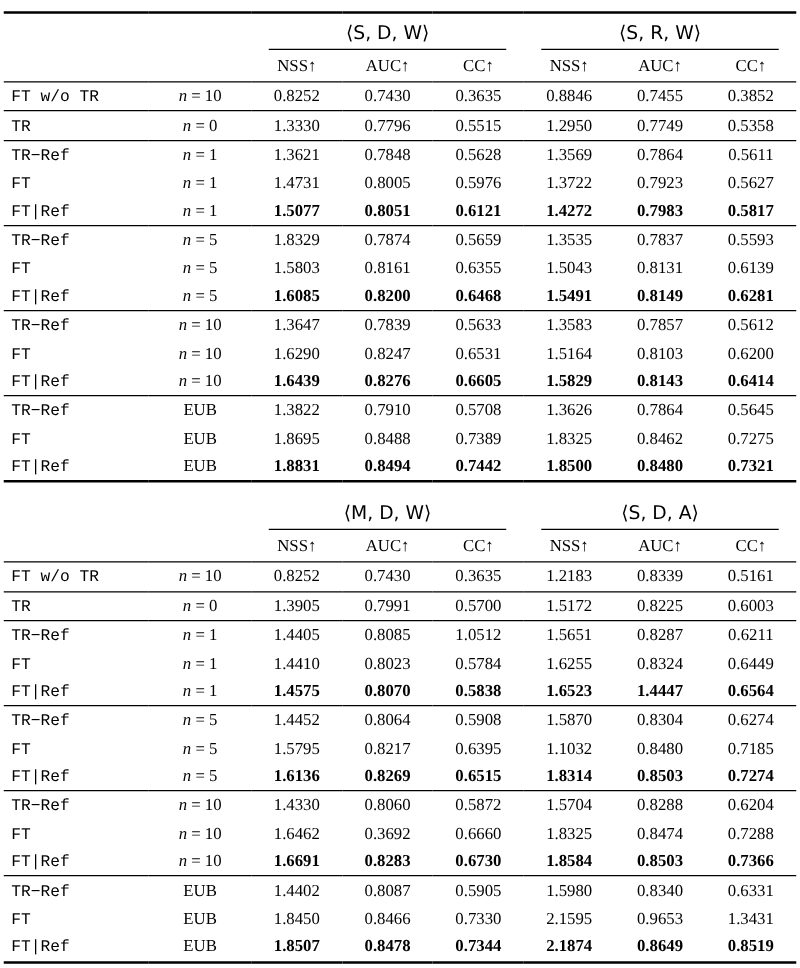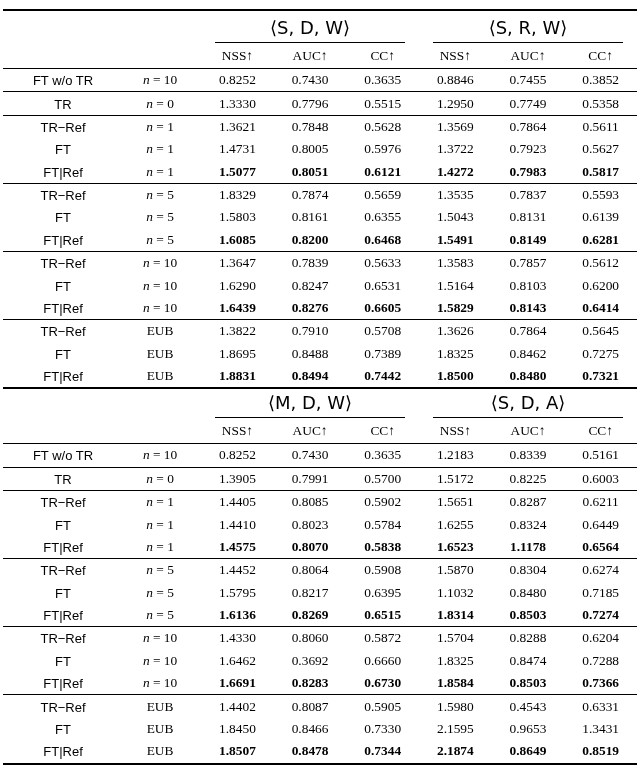--- a/index.html
+++ b/index.html
@@ -38,36 +38,36 @@
     font-weight: normal;
     text-align: center;
     white-space: nowrap;
     vertical-align: bottom;
   }
   
   th.group { padding: 6px 0 0 0; }
   th.group .grp {
     display: block;
     font-family: "DejaVu Sans", "Liberation Sans", sans-serif;
-    font-size: 18px;
+    font-size: 15px;
     padding-bottom: 4px;
     margin: 0 14px;
     border-bottom: 1.2px solid #000;
   }
-  table.results.second th.group { padding-top: 3px; text-align: center; }
+  table.results.second th.group { padding-top: 15px; text-align: center; }
   th.metric { padding: 5px 2px 4px 2px; }
   
   tr.metric-row > th { border-bottom: 1.4px solid #000; }
   
   tbody.section > tr:first-child > td { border-top: 1.4px solid #000; }
 
   td.method {
-    text-align: center;
+    text-align: left;
     padding-left: 6px;
-    font-family: Liberation Sans, sans-serif;
+    font-family: Liberation Mono, monospace;
     font-size: 13px;
   }
   td.setting i { font-style: italic; }
   td.num.bold { font-weight: bold; }
 </style>
 </head>
 <body>
 
 <div class="page">
     <table class="results first">
@@ -308,21 +308,21 @@
           <td class="num">0.8225</td>
           <td class="num">0.6003</td>
         </tr>
       </tbody>
       <tbody class="section">
         <tr>
           <td class="method">TR−Ref</td>
           <td class="setting"><i>n</i> = 1</td>
           <td class="num">1.4405</td>
           <td class="num">0.8085</td>
-          <td class="num">0.5902</td>
+          <td class="num">1.0512</td>
           <td class="num">1.5651</td>
           <td class="num">0.8287</td>
           <td class="num">0.6211</td>
         </tr>
         <tr>
           <td class="method">FT</td>
           <td class="setting"><i>n</i> = 1</td>
           <td class="num">1.4410</td>
           <td class="num">0.8023</td>
           <td class="num">0.5784</td>
@@ -330,21 +330,21 @@
           <td class="num">0.8324</td>
           <td class="num">0.6449</td>
         </tr>
         <tr>
           <td class="method">FT|Ref</td>
           <td class="setting"><i>n</i> = 1</td>
           <td class="num bold">1.4575</td>
           <td class="num bold">0.8070</td>
           <td class="num bold">0.5838</td>
           <td class="num bold">1.6523</td>
-          <td class="num bold">1.1178</td>
+          <td class="num bold">1.4447</td>
           <td class="num bold">0.6564</td>
         </tr>
       </tbody>
       <tbody class="section">
         <tr>
           <td class="method">TR−Ref</td>
           <td class="setting"><i>n</i> = 5</td>
           <td class="num">1.4452</td>
           <td class="num">0.8064</td>
           <td class="num">0.5908</td>
@@ -406,21 +406,21 @@
         </tr>
       </tbody>
       <tbody class="section">
         <tr>
           <td class="method">TR−Ref</td>
           <td class="setting">EUB</td>
           <td class="num">1.4402</td>
           <td class="num">0.8087</td>
           <td class="num">0.5905</td>
           <td class="num">1.5980</td>
-          <td class="num">0.4543</td>
+          <td class="num">0.8340</td>
           <td class="num">0.6331</td>
         </tr>
         <tr>
           <td class="method">FT</td>
           <td class="setting">EUB</td>
           <td class="num">1.8450</td>
           <td class="num">0.8466</td>
           <td class="num">0.7330</td>
           <td class="num">2.1595</td>
           <td class="num">0.9653</td>

